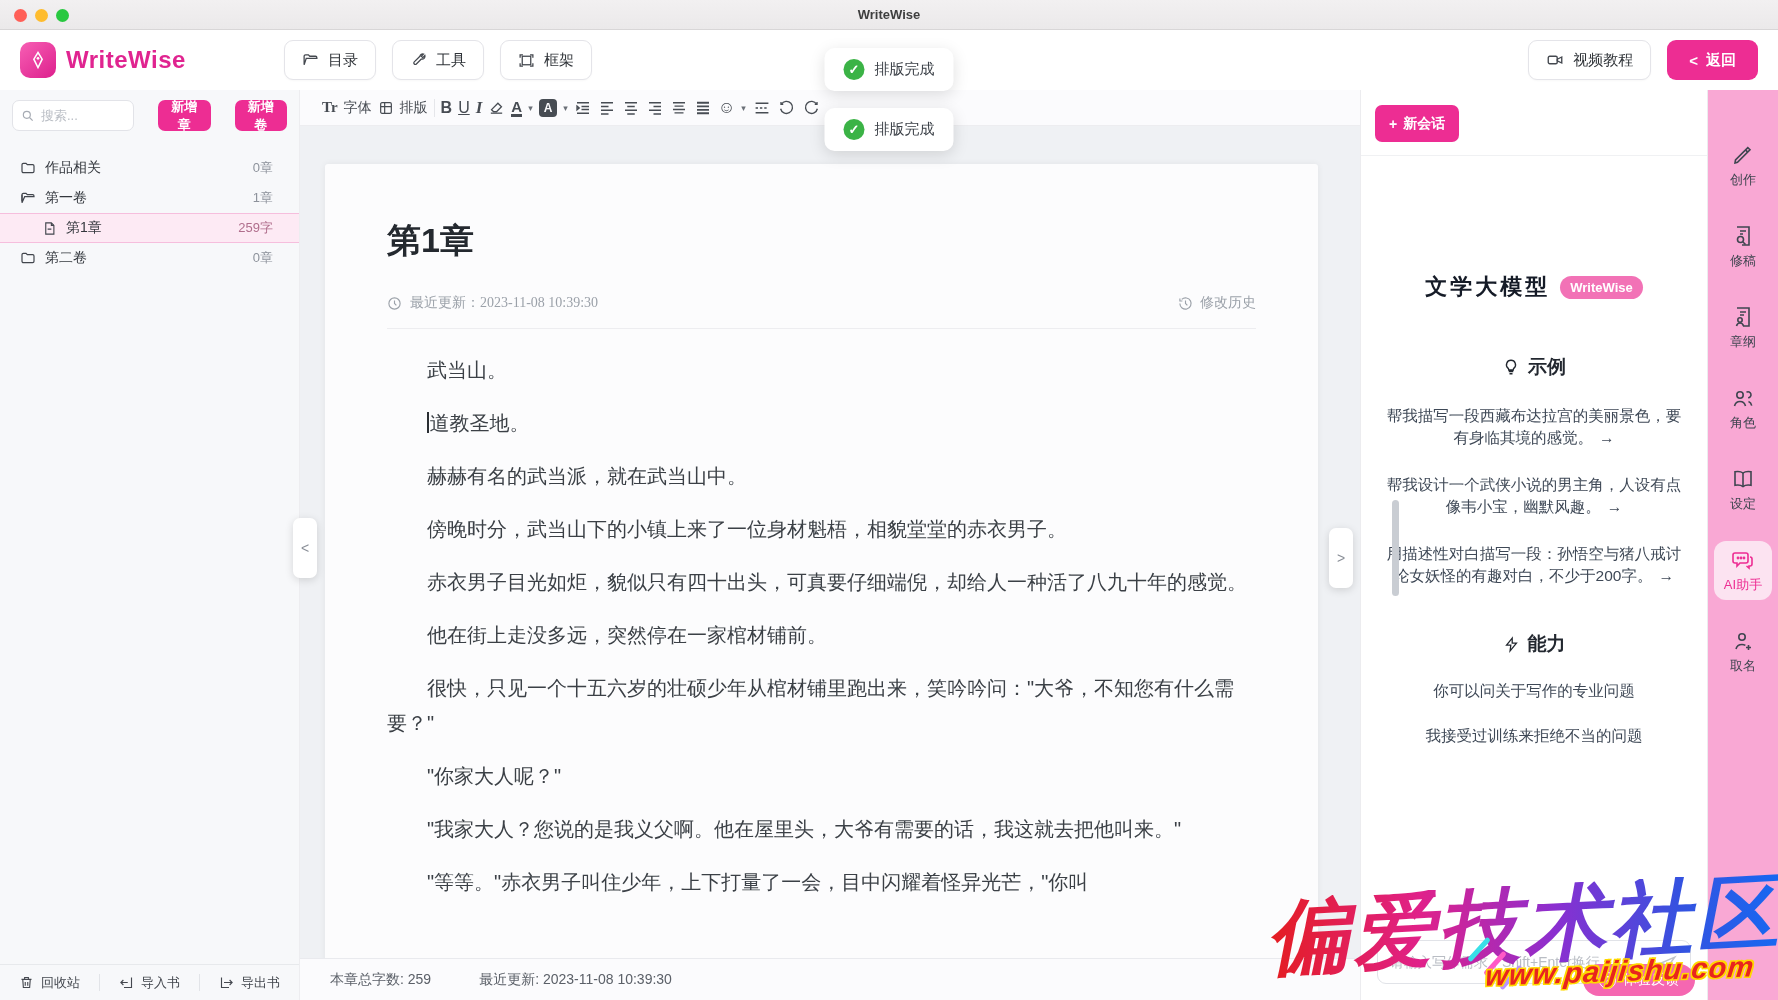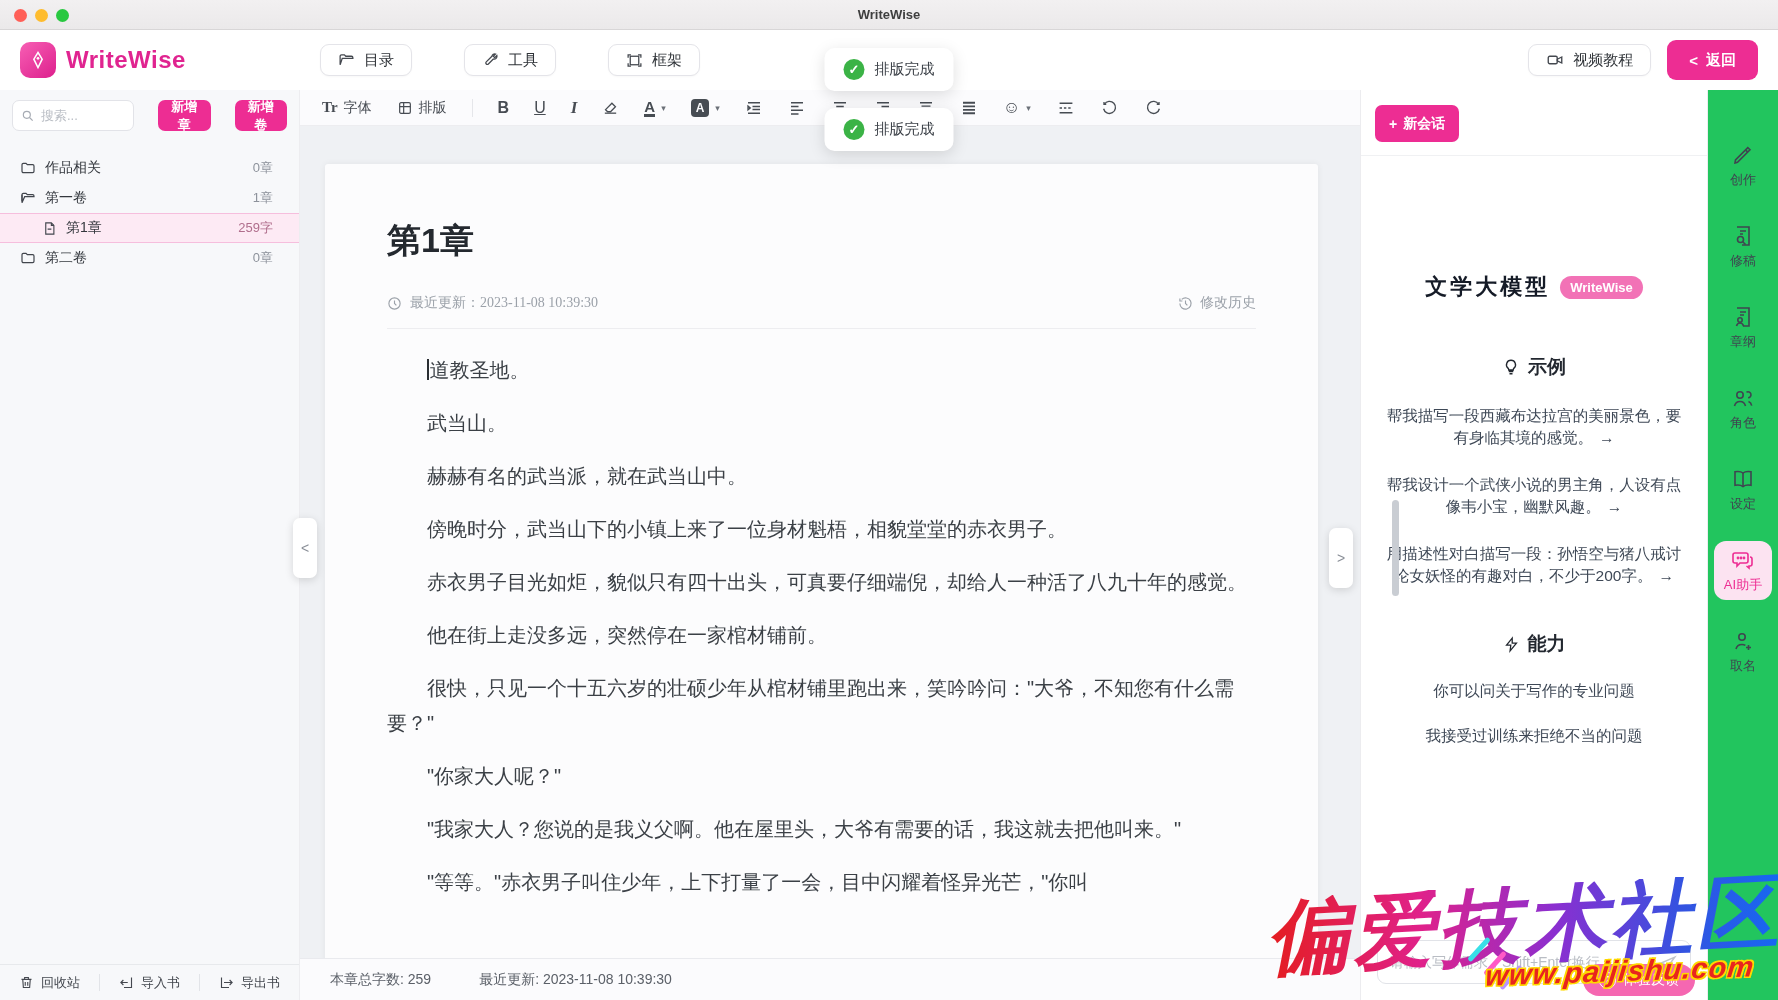--- a/index.html
+++ b/index.html
@@ -19,23 +19,23 @@
   .light { width:13px; height:13px; border-radius:50%; }
   .light.red{background:#ff5f57}.light.yellow{background:#febc2e}.light.green{background:#28c840}
 
   
   .appheader { height:60px; background:#fff; display:flex; align-items:center; padding:0 20px; }
   .logo { display:flex; align-items:center; gap:10px; width:230px; }
   .logo-badge { width:36px; height:36px; border-radius:10px; background:linear-gradient(140deg,#f75fb4,#dd1f8d);
     display:grid; place-items:center; }
   .brand-name { font-size:24px; font-weight:800; color:#e02490; letter-spacing:.5px; }
   .nav-group { display:flex; gap:16px; margin-left:34px; }
-  .hbtn { display:flex; align-items:center; gap:9px; height:32px; padding:0 17px; border:1px solid #e4e4e9;
+  .hbtn { display:flex; align-items:center; gap:9px; height:40px; padding:0 17px; border:1px solid #e4e4e9;
     border-radius:9px; background:#fff; font-size:15px; color:#2f3338; cursor:pointer;
-    box-shadow:0 1px 2px rgba(0,0,0,.03);margin-left:36px; }
+    box-shadow:0 1px 2px rgba(0,0,0,.03); }
   .header-right { margin-left:auto; display:flex; gap:16px; align-items:center; }
   .pink-btn { display:flex; align-items:center; gap:8px; height:40px; padding:0 22px; border-radius:9px;
     background:#ed2d93; color:#fff; font-size:15px; font-weight:600; cursor:pointer; border:none; }
 
   
   .main { display:flex; height:910px; }
 
   
   .sidebar { width:300px; background:#f7f8fa; border-right:1px solid #ededf0; display:flex; flex-direction:column; }
   .sidebar-top { display:flex; gap:24px; padding:10px 12px 8px; align-items:center; }
@@ -53,21 +53,21 @@
   .tree-count { margin-left:auto; font-size:13px; color:#8d929b; }
   .tree-row.selected .tree-count { color:#b06e8c; }
   .sidebar-footer { margin-top:auto; border-top:1px solid #e7e9ec; height:36px; display:flex; align-items:center;
     justify-content:space-evenly; font-size:13px; color:#44484f; }
   .sf-item { display:flex; align-items:center; gap:7px; cursor:pointer; }
   .vdiv { width:1px; height:17px; background:#e2e4e8; }
 
   
   .center { flex:1; display:flex; flex-direction:column; background:#eff1f4; position:relative; min-width:0; }
   .toolbar { height:36px; background:#fbfbfd; border-bottom:1px solid #ededf0; display:flex; align-items:center;
-    gap:25px; padding:0 22px; color:#474c53; flex-shrink:0; }
+    gap:6px; padding:0 22px; color:#474c53; flex-shrink:0; }
   .tb { display:flex; align-items:center; gap:6px; font-size:14px; cursor:pointer; white-space:nowrap; }
   .tb .glyph-b { font-weight:800; font-size:16px; }
   .tb .glyph-u { font-size:16px; text-decoration:underline; }
   .tb .glyph-i { font-family:"Liberation Serif",serif; font-style:italic; font-size:17px; font-weight:600; }
   .tb .tr { font-family:"Liberation Serif",serif; font-size:15px; font-weight:600; }
   .tb .caret-dn { font-size:9px; color:#6b7078; }
   .tsep { width:1px; height:18px; background:#e5e6ea; }
   .emoji-g { font-size:17px; color:#474c53; }
 
   .canvas { flex:1; position:relative; overflow:hidden; }
@@ -107,21 +107,21 @@
   .ibox input { border:0; outline:0; width:100%; font-size:14px; color:#333; background:transparent;
     font-family:"Liberation Sans",sans-serif; }
   .ibox input::placeholder { color:#b9bdc4; }
   .send-ic { position:absolute; right:12px; top:12px; }
   .feedback { position:absolute; right:12px; bottom:4px; display:flex; align-items:center; gap:7px;
     background:#f567b1; color:#fff; font-size:14px; padding:7px 16px; border-radius:18px; border:none; cursor:pointer; }
   .q-circle { width:17px; height:17px; border:1.5px solid #fff; border-radius:50%; display:grid; place-items:center;
     font-size:11px; font-weight:700; }
 
   
-  .rail { width:71px; background:#22c55e; border-left:1px solid #ececef; display:flex; flex-direction:column;
+  .rail { width:71px; background:#f9a8d4; border-left:1px solid #ececef; display:flex; flex-direction:column;
     align-items:center; padding-top:46px; gap:22px; }
   .rail-item { width:58px; padding:7px 0 6px; border-radius:12px; display:flex; flex-direction:column;
     align-items:center; gap:4px; font-size:13px; color:#3f4550; cursor:pointer; }
   .rail-item.active { background:#fce3f1; color:#ed2d93; }
 
   
   .toast { position:absolute; left:889px; transform:translateX(-50%); display:flex; align-items:center; gap:10px;
     background:#fff; border-radius:10px; padding:11px 19px; box-shadow:0 4px 16px rgba(0,0,0,.13);
     font-size:15px; color:#3c4148; z-index:40; }
   .toast.t1 { top:48px; } .toast.t2 { top:108px; }
@@ -429,22 +429,22 @@
             <span>
                 <svg width="15" height="15" viewBox="0 0 24 24" fill="none" stroke="#9ba1a9" stroke-width="1.8">
                   <path d="M3 12a9 9 0 1 0 3-6.7M3 4v4h4"></path>
                   <path d="M12 7v5l3 3"></path>
                 </svg>
               </span>
             <span>修改历史</span>
           </span>
         </div>
         <div class="doc-body">
+          <p><span>武当山。</span></p>
           <p><span class="caret-bar"></span><span>道教圣地。</span></p>
-          <p><span>武当山。</span></p>
           <p><span>赫赫有名的武当派，就在武当山中。</span></p>
           <p><span>傍晚时分，武当山下的小镇上来了一位身材魁梧，相貌堂堂的赤衣男子。</span></p>
           <p><span>赤衣男子目光如炬，貌似只有四十出头，可真要仔细端倪，却给人一种活了八九十年的感觉。</span></p>
           <p><span>他在街上走没多远，突然停在一家棺材铺前。</span></p>
           <p><span>很快，只见一个十五六岁的壮硕少年从棺材铺里跑出来，笑吟吟问："大爷，不知您有什么需要？"</span></p>
           <p><span>"你家大人呢？"</span></p>
           <p><span>"我家大人？您说的是我义父啊。他在屋里头，大爷有需要的话，我这就去把他叫来。"</span></p>
           <p><span>"等等。"赤衣男子叫住少年，上下打量了一会，目中闪耀着怪异光芒，"你叫</span></p>
         </div>
       </div>

